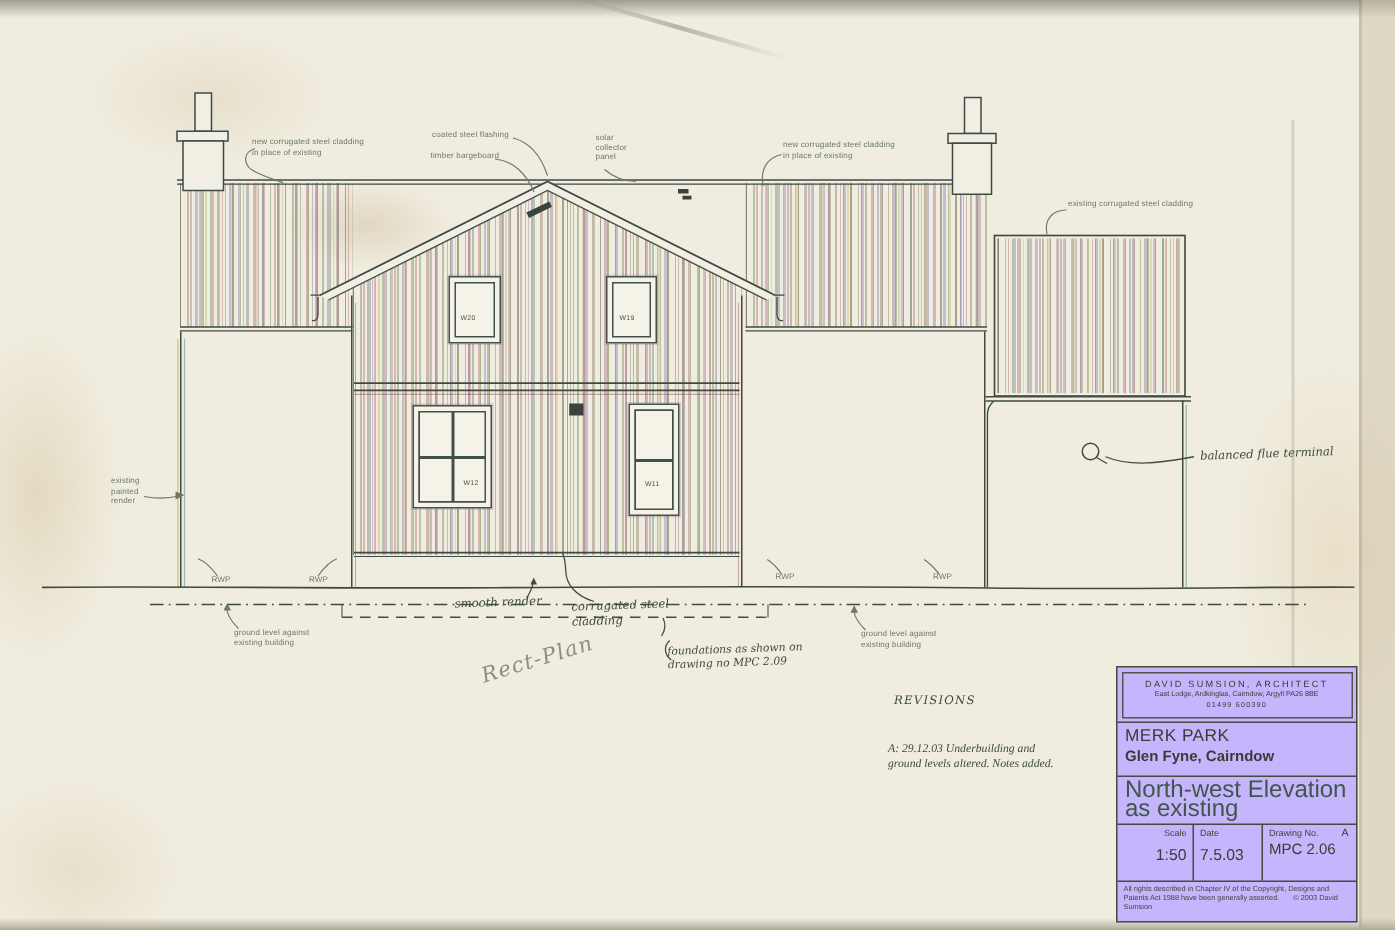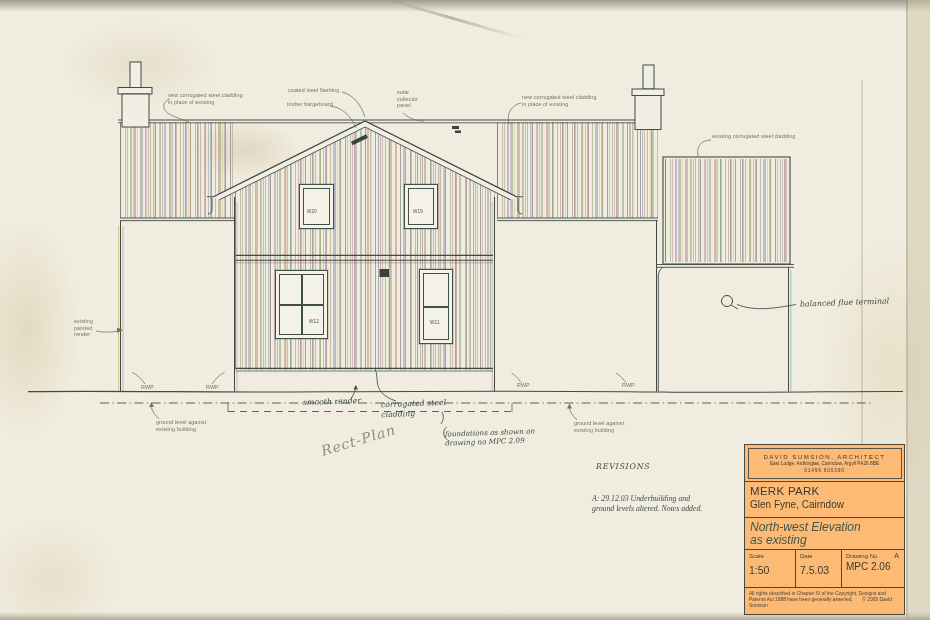--- a/index.html
+++ b/index.html
@@ -25,37 +25,37 @@
     grid-template-rows:1fr 1fr;gap:2px;background:#42504a;border:1px solid #42504a;}
   .pane{background:#f5f3e7;}
   .win-label{position:absolute;font-size:4.6px;color:#4a5248;z-index:2;letter-spacing:0.2px;}
   .ann{position:absolute;z-index:6;font-size:5.4px;line-height:6.6px;color:#697a63;
     white-space:pre-line;letter-spacing:0.1px;}
   .hand{position:absolute;z-index:6;font-family:"DejaVu Serif",serif;font-style:italic;
     font-size:7.8px;line-height:9.6px;color:#3e4c42;white-space:pre-line;}
   .pencil{color:#878f80;font-size:14px;letter-spacing:1px;}
   
   .tblock{position:absolute;left:744px;top:444px;width:161px;height:171px;z-index:7;
-    border:1.3px solid #49493f;background:#fdba74;color:#3b3b35;
+    border:1.3px solid #49493f;background:#c4b5fd;color:#3b3b35;
     display:flex;flex-direction:column;box-sizing:border-box;}
   .tb-sec{border-top:1.1px solid #49493f;box-sizing:border-box;}
   .tb-sec:first-child{border-top:none;}
   .tb-arch{height:36px;padding:2.5px;}
   .tb-arch-inner{border:0.9px solid #55554a;height:100%;box-sizing:border-box;
     display:flex;flex-direction:column;justify-content:center;align-items:center;}
   .tb-arch-name{font-size:6.1px;letter-spacing:1.5px;white-space:nowrap;}
   .tb-arch-addr{font-size:4.8px;margin-top:1px;white-space:nowrap;}
   .tb-arch-phone{font-size:4.8px;letter-spacing:0.8px;margin-top:1.5px;}
   .tb-proj{height:36px;padding:3px 5px;}
   .tb-proj-name{font-size:11.5px;letter-spacing:0.3px;}
-  .tb-proj-loc{font-size:10px;margin-top:1.5px;}
-  .tb-title{height:32px;padding:3px 5px;color:#41564b;font-size:12px;line-height:12.6px;font-style:italic;}
+  .tb-proj-loc{font-size:10px;margin-top:1.5px;font-weight:bold;}
+  .tb-title{height:32px;padding:3px 5px;color:#41564b;font-size:16px;line-height:12.6px;}
   .tb-meta{height:38px;display:flex;}
   .tb-cell{position:relative;box-sizing:border-box;padding:2.5px 4px;}
-  .tb-scale{width:50px;}
+  .tb-scale{width:50px;text-align:right;}
   .tb-date{width:46px;border-left:1.1px solid #49493f;}
   .tb-dno{flex:1;border-left:1.1px solid #49493f;}
   .tb-lab{display:block;font-size:6px;color:#45453d;}
   .tb-val{display:block;font-size:10.5px;margin-top:5.5px;}
   .tb-dno .tb-val{font-size:10px;margin-top:2.5px;}
   .tb-rev{position:absolute;top:2px;right:5px;font-size:7px;}
   .tb-copy{flex:1;padding:2.5px 4px;font-size:4.9px;line-height:6px;color:#45453d;}
   .tb-owner{margin-left:8px;}
 </style>
 </head>

